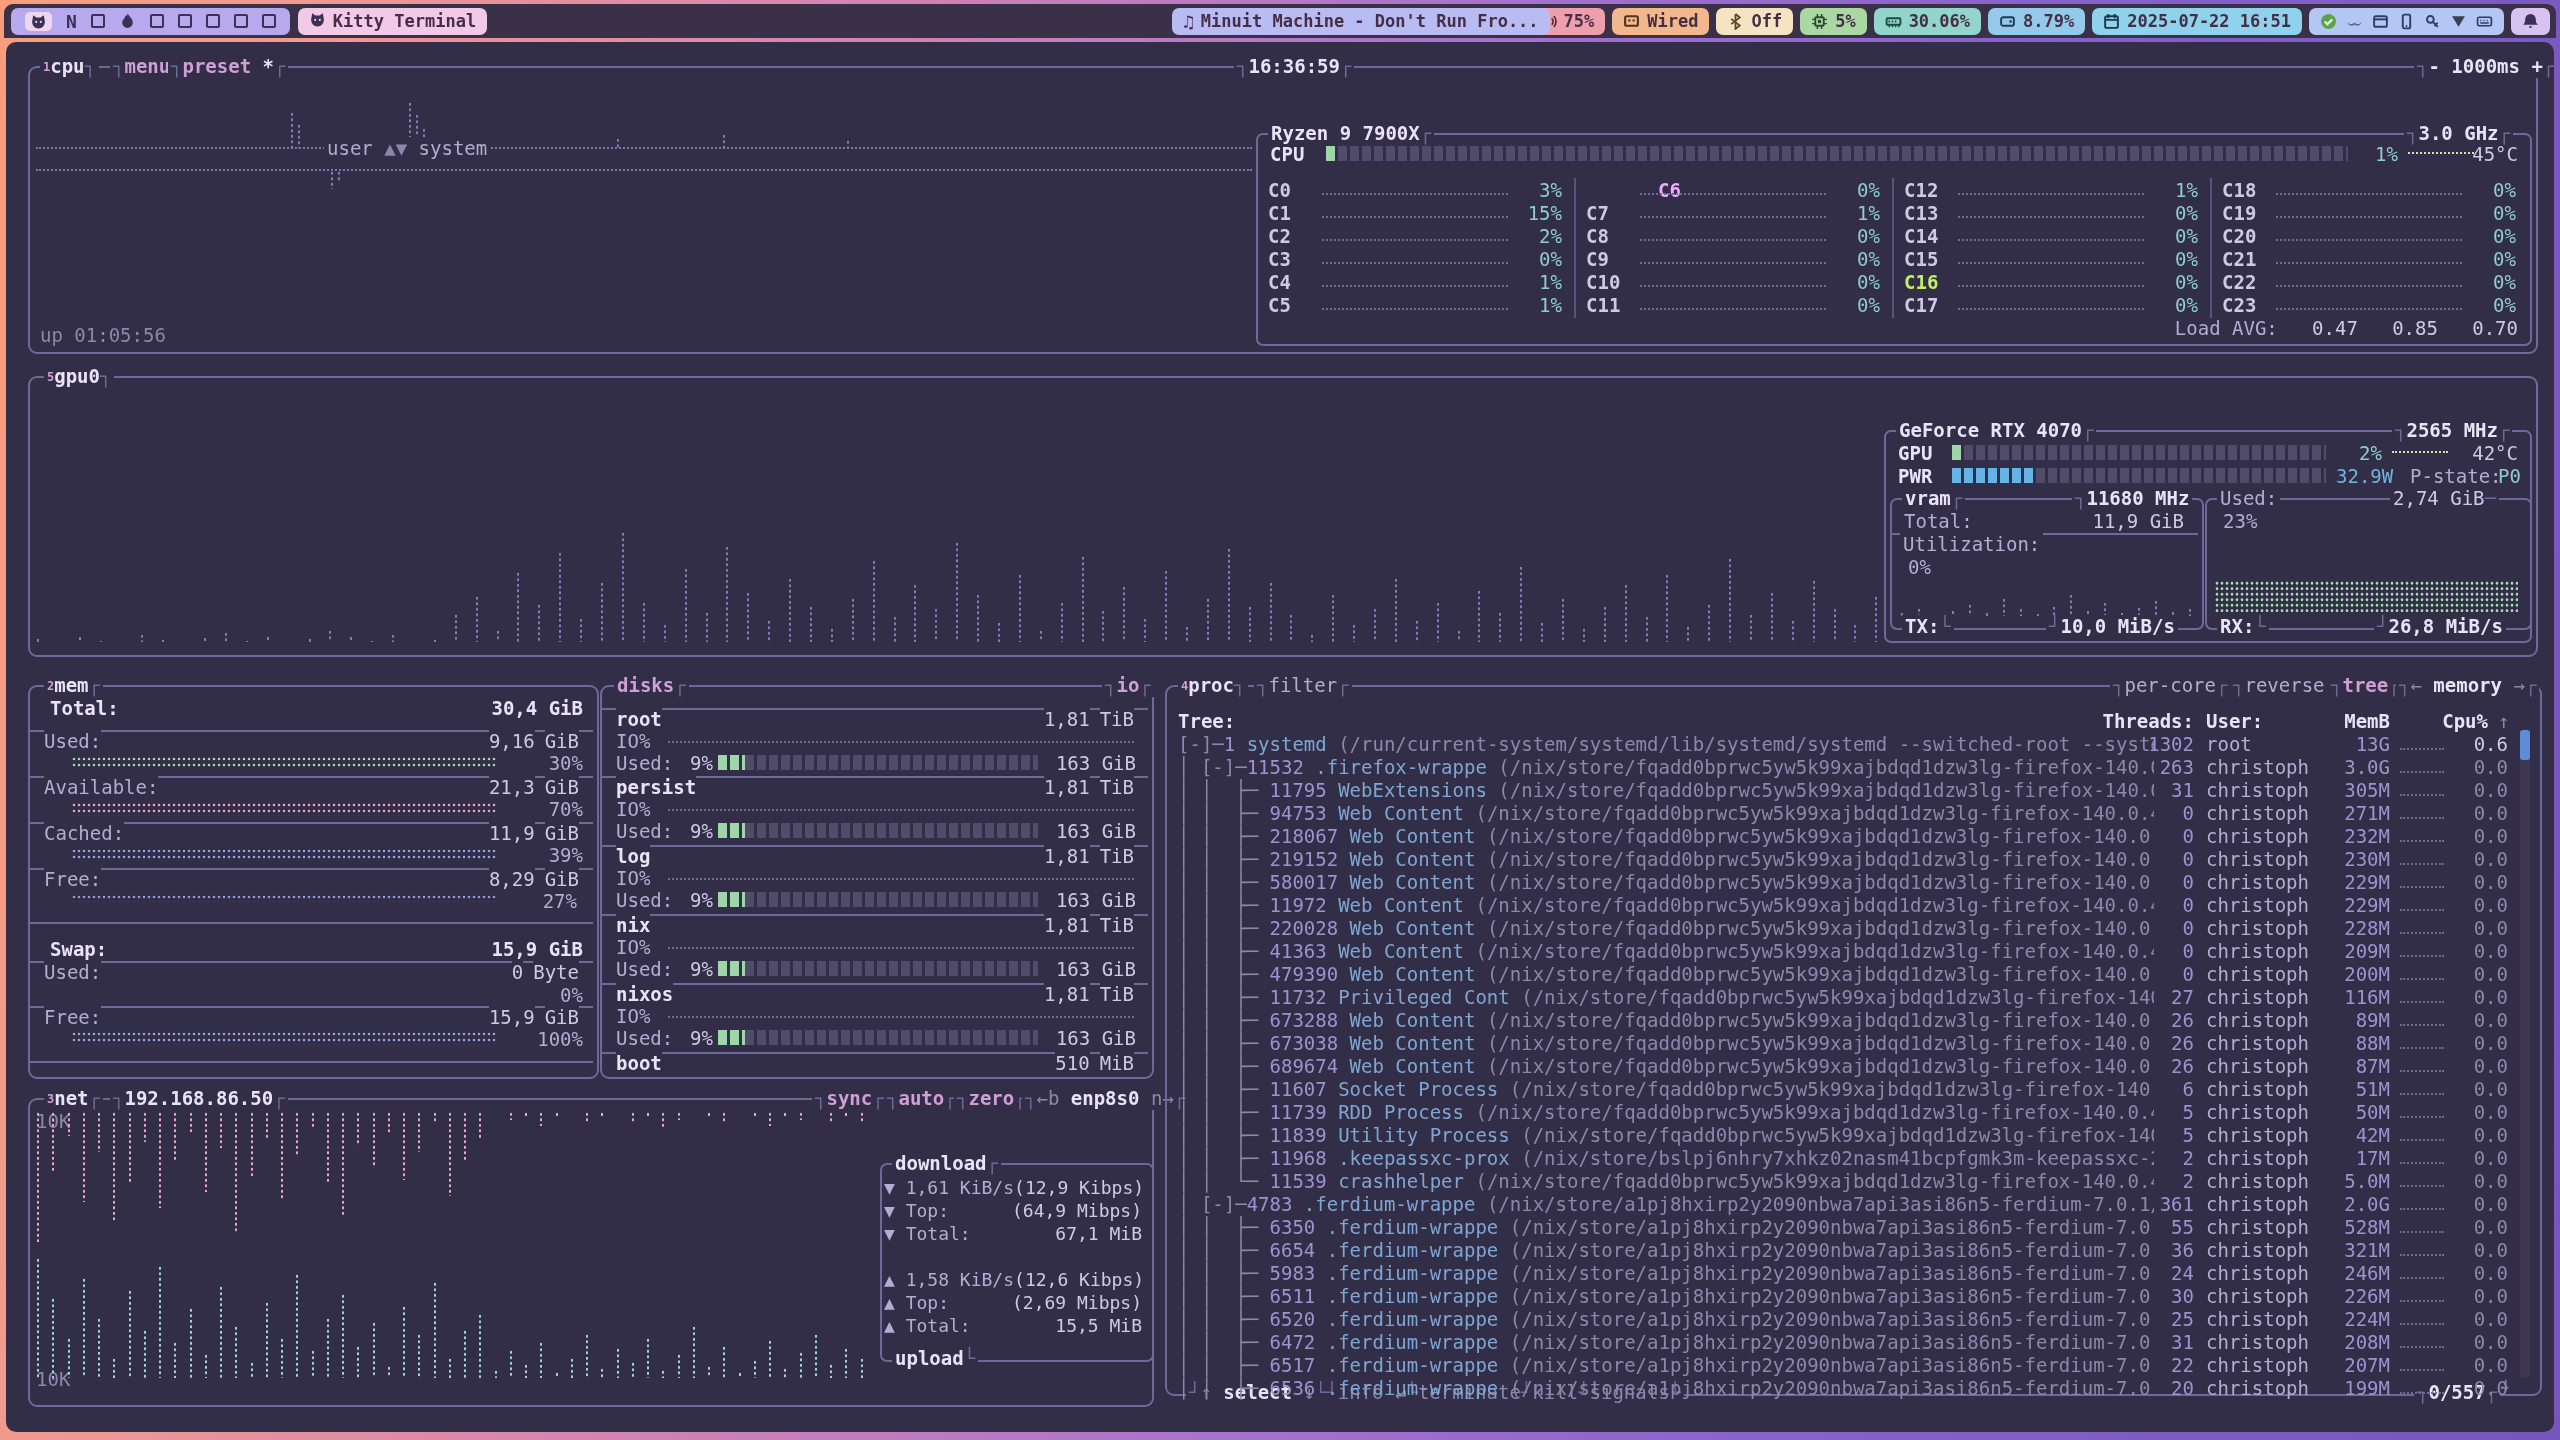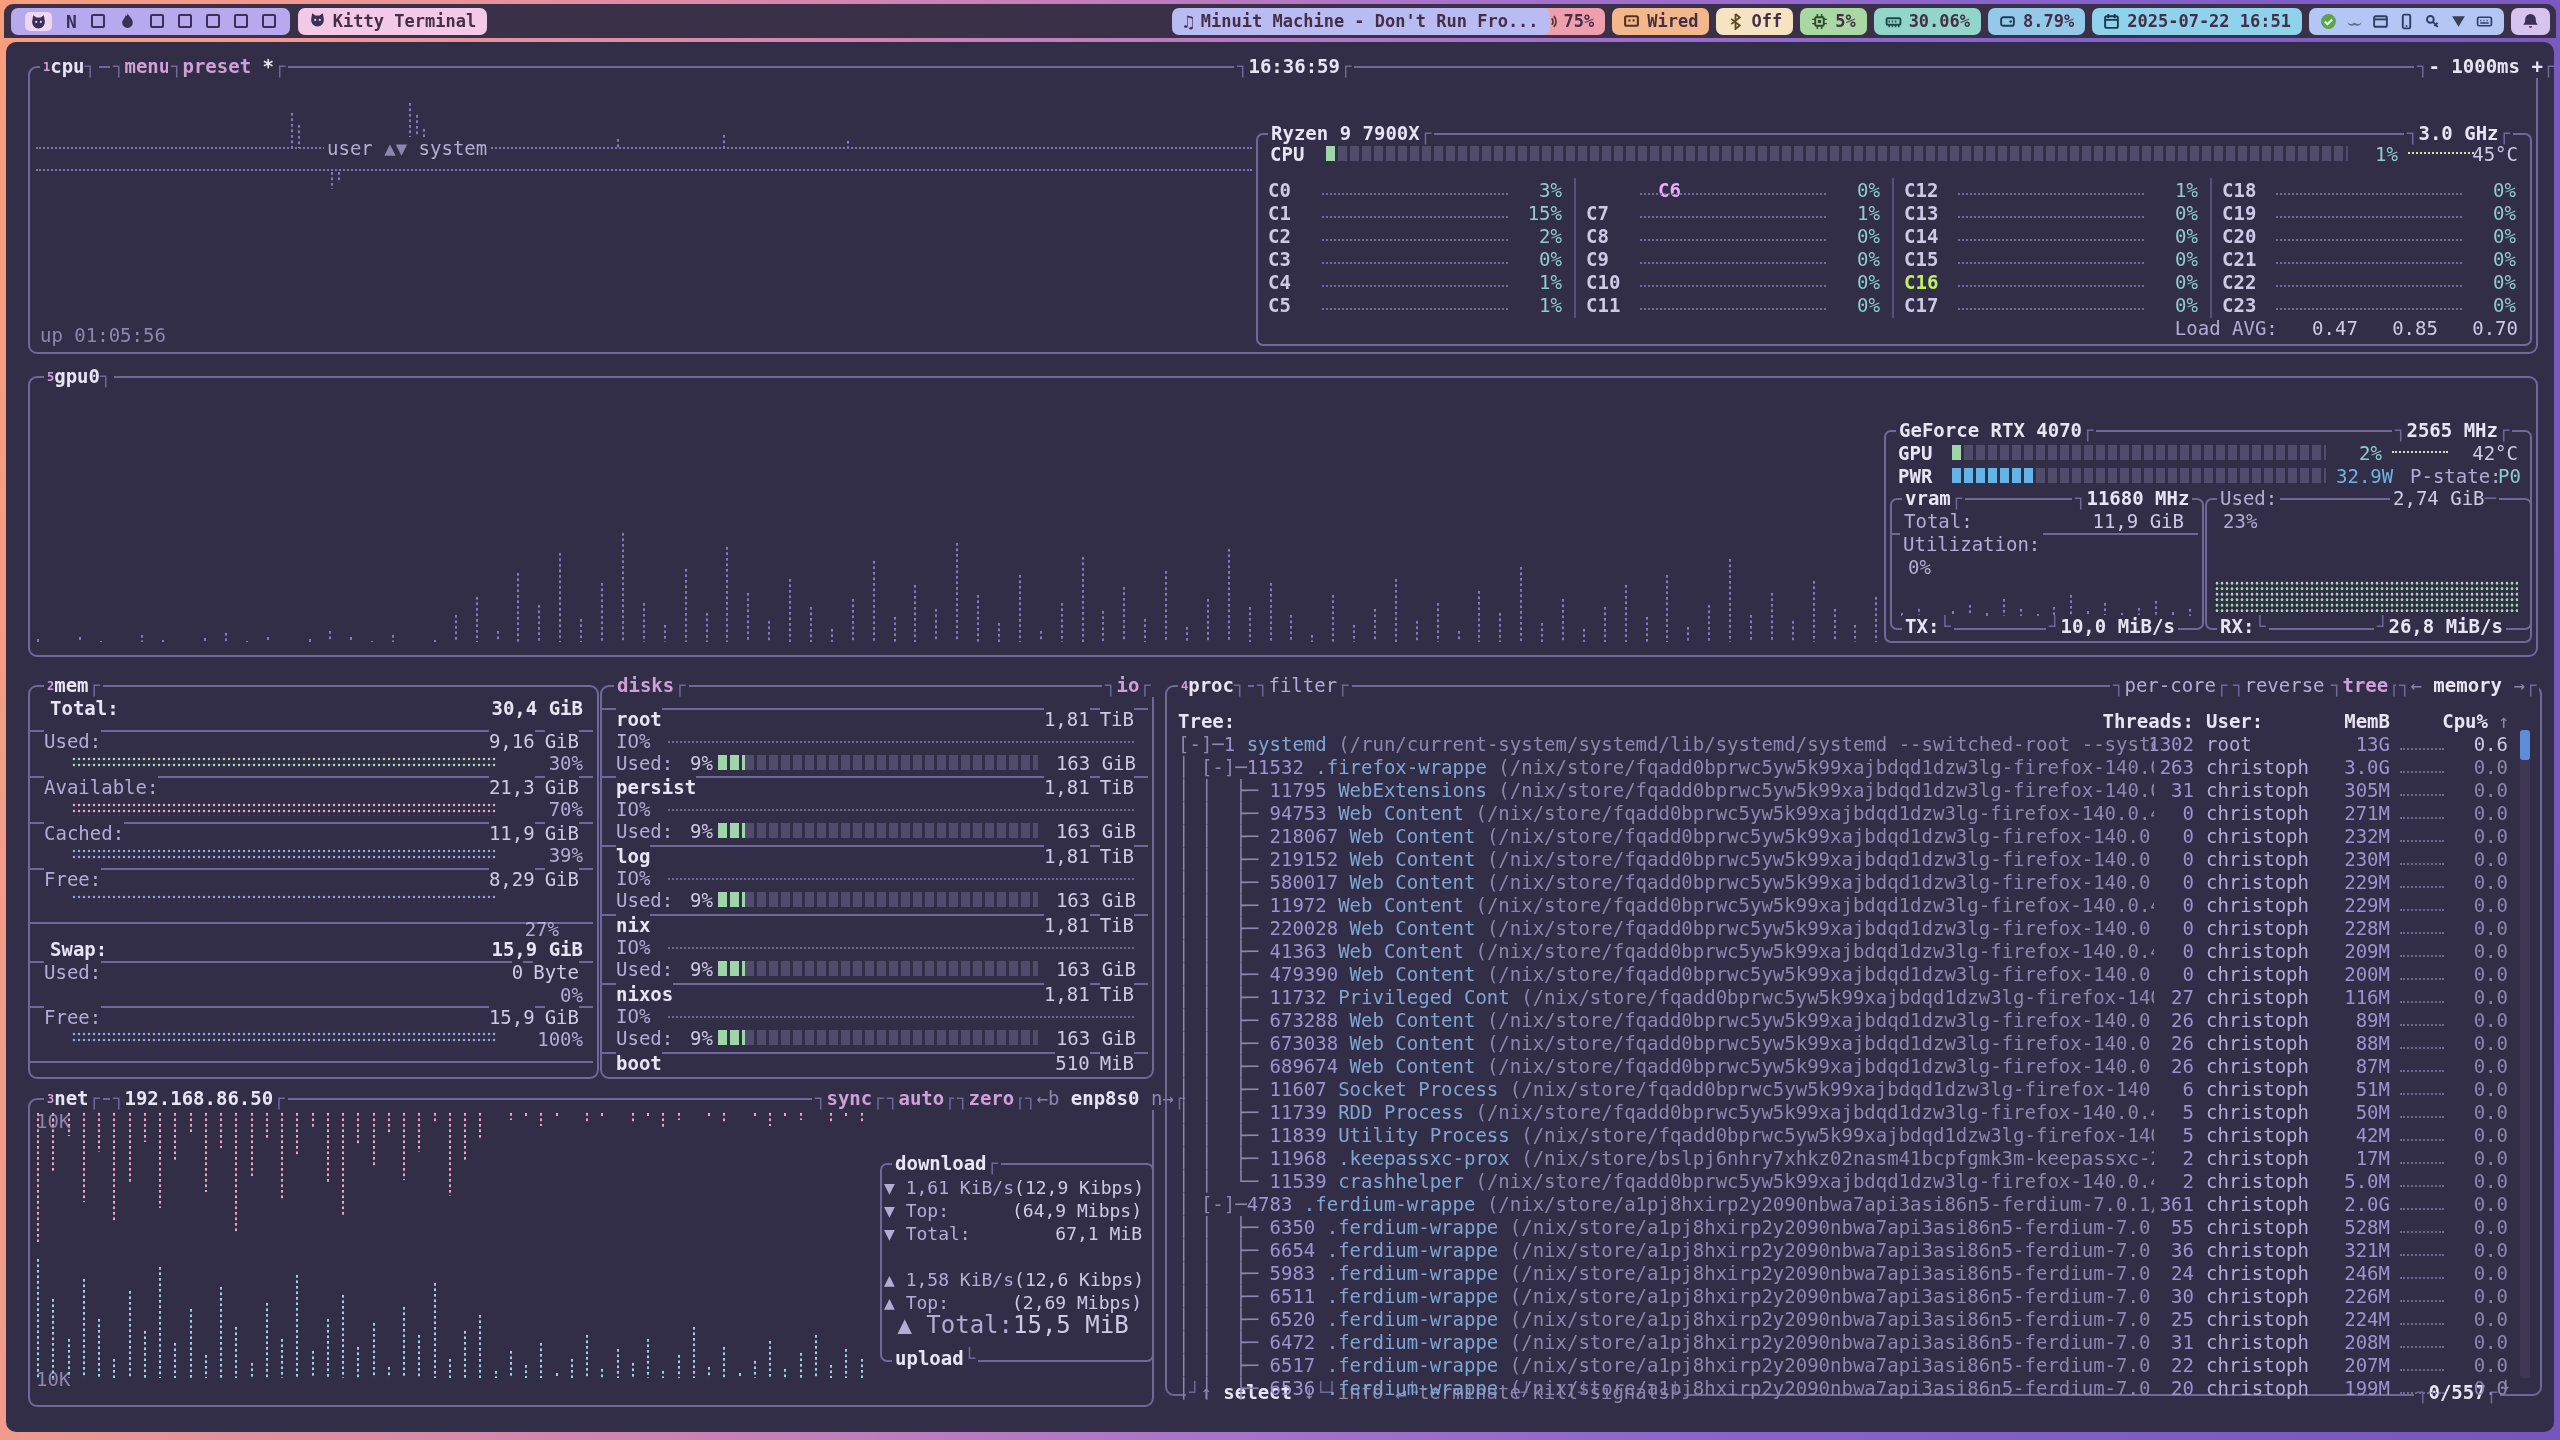--- a/index.html
+++ b/index.html
@@ -365,21 +365,21 @@
     <div class="dotsb" style="left: 66px; top: 714px; width: 424px; height: 12px; --c: #a3d9ad;"></div>
     <span class="row lav ta" style="left: 493px; top: 710px; width: 84px;">30%</span>
     <div class="linerow" style="left: 24px; top: 734px; width: 563px;"><span class="ln" style="width: 14px;"></span><span class="lav">Available:</span><span class="ln flex1"></span><span class="val">21,3</span><span class="ln" style="width: 10px;"></span><span class="val">GiB</span><span class="ln" style="width: 14px;"></span></div>
     <div class="dotsb" style="left: 66px; top: 760px; width: 424px; height: 14px; --c: #eba6c4;"></div>
     <span class="row lav ta" style="left: 493px; top: 756px; width: 84px;">70%</span>
     <div class="linerow" style="left: 24px; top: 780px; width: 563px;"><span class="ln" style="width: 14px;"></span><span class="lav">Cached:</span><span class="ln flex1"></span><span class="val">11,9</span><span class="ln" style="width: 10px;"></span><span class="val">GiB</span><span class="ln" style="width: 14px;"></span></div>
     <div class="dotsb" style="left: 66px; top: 806px; width: 424px; height: 12px; --c: #97a6e0;"></div>
     <span class="row lav ta" style="left: 493px; top: 802px; width: 84px;">39%</span>
     <div class="linerow" style="left: 24px; top: 826px; width: 563px;"><span class="ln" style="width: 14px;"></span><span class="lav">Free:</span><span class="ln flex1"></span><span class="val">8,29</span><span class="ln" style="width: 10px;"></span><span class="val">GiB</span><span class="ln" style="width: 14px;"></span></div>
     <div class="dotsb" style="left: 66px; top: 852px; width: 424px; height: 8px; --c: #8f9fd8;"></div>
-    <span class="row lav ta" style="left: 469px; top: 848px; width: 84px; margin-top: 28px;">27%</span>
+    <span class="row lav ta" style="left: 487px; top: 848px; width: 84px;">27%</span>
     <div class="linerow" style="left: 24px; top: 919px; width: 563px;"><span class="ln" style="width: 14px;"></span><span class="lav">Used:</span><span class="ln flex1"></span><span class="val">0</span><span class="ln" style="width: 10px;"></span><span class="val">Byte</span><span class="ln" style="width: 14px;"></span></div>
     <span class="row lav ta" style="left: 493px; top: 942px; width: 84px;">0%</span>
     <div class="linerow" style="left: 24px; top: 964px; width: 563px;"><span class="ln" style="width: 14px;"></span><span class="lav">Free:</span><span class="ln flex1"></span><span class="val">15,9</span><span class="ln" style="width: 10px;"></span><span class="val">GiB</span><span class="ln" style="width: 14px;"></span></div>
     <div class="dotsb" style="left: 66px; top: 989px; width: 424px; height: 14px; --c: #97a6e0;"></div>
     <span class="row lav ta" style="left: 493px; top: 986px; width: 84px;">100%</span>
     <div class="linerow" style="left: 596px; top: 666px; width: 546px;"><span class="ln" style="width: 14px;"></span><span class="w">root</span><span class="ln flex1"></span><span class="val">1,81</span><span class="ln" style="width: 10px;"></span><span class="val">TiB</span><span class="ln" style="width: 14px;"></span></div>
     <span class="row lav" style="left: 610px; top: 688px;">IO%</span>
     <div class="minidots" style="left: 662px; top: 699px; width: 466px;"></div>
     <span class="row lav" style="left: 610px; top: 710px;">Used:</span>
     <span class="row val" style="left: 684px; top: 710px;">9%</span>
@@ -417,21 +417,21 @@
     <span class="row val" style="left: 684px; top: 985px;">9%</span>
     <div class="cells" style="left: 712px; top: 988px; width: 27px; --c: #9fd6a9;"></div>
     <div class="cells" style="left: 739px; top: 988px; width: 293px; --c: #7d78a066;"></div>
     <span class="row val ta" style="left: 1020px; top: 985px; width: 110px;">163 GiB</span>
     <div class="linerow" style="left: 596px; top: 1010px; width: 546px;"><span class="ln" style="width: 14px;"></span><span class="w">boot</span><span class="ln flex1"></span><span class="val">510</span><span class="ln" style="width: 10px;"></span><span class="val">MiB</span><span class="ln" style="width: 14px;"></span></div>
     <div class="row" style="left: 878px; top: 1134px; width: 258px; display: flex; justify-content: space-between; font-size: 18px;"><span class="lav">▼ 1,61 KiB/s</span><span class="val">(12,9 Kibps)</span></div>
     <div class="row" style="left: 878px; top: 1157px; width: 258px; display: flex; justify-content: space-between; font-size: 18px;"><span class="lav">▼ Top:</span><span class="val">(64,9 Mibps)</span></div>
     <div class="row" style="left: 878px; top: 1180px; width: 258px; display: flex; justify-content: space-between; font-size: 18px;"><span class="lav">▼ Total:</span><span class="val">67,1 MiB</span></div>
     <div class="row" style="left: 878px; top: 1226px; width: 258px; display: flex; justify-content: space-between; font-size: 18px;"><span class="lav">▲ 1,58 KiB/s</span><span class="val">(12,6 Kibps)</span></div>
     <div class="row" style="left: 878px; top: 1249px; width: 258px; display: flex; justify-content: space-between; font-size: 18px;"><span class="lav">▲ Top:</span><span class="val">(2,69 Mibps)</span></div>
-    <div class="row" style="left: 878px; top: 1272px; width: 258px; display: flex; justify-content: center; font-size: 24px;"><span class="lav">▲ Total:</span><span class="val">15,5 MiB</span></div>
+    <div class="row" style="left: 878px; top: 1272px; width: 258px; display: flex; justify-content: space-between; font-size: 18px;"><span class="lav">▲ Total:</span><span class="val">15,5 MiB</span></div>
     <div style="position: absolute; left: 1165px; top: 691px; width: 1348px; height: 23px;"><span class="row" style="left: 7px; top: 0px; width: 976px; overflow: hidden;"><span class="dim">[-]─</span><span class="pid">1 </span><span class="name">systemd </span><span class="dim">(/run/current-system/systemd/lib/systemd/systemd --switched-root --system --deserializ)</span></span><span class="row pid ta" style="left: 953px; top: 0px; width: 70px;">1302</span><span class="row lav" style="left: 1035px; top: 0px;">root</span><span class="row pid ta" style="left: 1149px; top: 0px; width: 70px;">13G</span><div class="minidots" style="left: 1229px; top: 15px; width: 44px;"></div><span class="row ta" style="left: 1281px; top: 0px; width: 56px; color: rgb(207, 201, 232);">0.6</span></div>
     <div style="position: absolute; left: 1165px; top: 714px; width: 1348px; height: 23px;"><span class="row" style="left: 7px; top: 0px; width: 976px; overflow: hidden;"><span class="dim">│ [-]─</span><span class="pid">11532 </span><span class="name">.firefox-wrappe </span><span class="dim">(/nix/store/fqadd0bprwc5yw5k99xajbdqd1dzw3lg-firefox-140.0.4/bin/.firef)</span></span><span class="row pid ta" style="left: 953px; top: 0px; width: 70px;">263</span><span class="row lav" style="left: 1035px; top: 0px;">christoph</span><span class="row pid ta" style="left: 1149px; top: 0px; width: 70px;">3.0G</span><div class="minidots" style="left: 1229px; top: 15px; width: 44px;"></div><span class="row ta" style="left: 1281px; top: 0px; width: 56px; color: rgb(141, 135, 173);">0.0</span></div>
     <div style="position: absolute; left: 1165px; top: 737px; width: 1348px; height: 23px;"><span class="row" style="left: 7px; top: 0px; width: 976px; overflow: hidden;"><span class="dim">│ │  ├─ </span><span class="pid">11795 </span><span class="name">WebExtensions </span><span class="dim">(/nix/store/fqadd0bprwc5yw5k99xajbdqd1dzw3lg-firefox-140.0.4/lib/firef)</span></span><span class="row pid ta" style="left: 953px; top: 0px; width: 70px;">31</span><span class="row lav" style="left: 1035px; top: 0px;">christoph</span><span class="row pid ta" style="left: 1149px; top: 0px; width: 70px;">305M</span><div class="minidots" style="left: 1229px; top: 15px; width: 44px;"></div><span class="row ta" style="left: 1281px; top: 0px; width: 56px; color: rgb(141, 135, 173);">0.0</span></div>
     <div style="position: absolute; left: 1165px; top: 760px; width: 1348px; height: 23px;"><span class="row" style="left: 7px; top: 0px; width: 976px; overflow: hidden;"><span class="dim">│ │  ├─ </span><span class="pid">94753 </span><span class="name">Web Content </span><span class="dim">(/nix/store/fqadd0bprwc5yw5k99xajbdqd1dzw3lg-firefox-140.0.4/lib/firefox)</span></span><span class="row pid ta" style="left: 953px; top: 0px; width: 70px;">0</span><span class="row lav" style="left: 1035px; top: 0px;">christoph</span><span class="row pid ta" style="left: 1149px; top: 0px; width: 70px;">271M</span><div class="minidots" style="left: 1229px; top: 15px; width: 44px;"></div><span class="row ta" style="left: 1281px; top: 0px; width: 56px; color: rgb(141, 135, 173);">0.0</span></div>
     <div style="position: absolute; left: 1165px; top: 783px; width: 1348px; height: 23px;"><span class="row" style="left: 7px; top: 0px; width: 976px; overflow: hidden;"><span class="dim">│ │  ├─ </span><span class="pid">218067 </span><span class="name">Web Content </span><span class="dim">(/nix/store/fqadd0bprwc5yw5k99xajbdqd1dzw3lg-firefox-140.0.4/lib/firefo)</span></span><span class="row pid ta" style="left: 953px; top: 0px; width: 70px;">0</span><span class="row lav" style="left: 1035px; top: 0px;">christoph</span><span class="row pid ta" style="left: 1149px; top: 0px; width: 70px;">232M</span><div class="minidots" style="left: 1229px; top: 15px; width: 44px;"></div><span class="row ta" style="left: 1281px; top: 0px; width: 56px; color: rgb(141, 135, 173);">0.0</span></div>
     <div style="position: absolute; left: 1165px; top: 806px; width: 1348px; height: 23px;"><span class="row" style="left: 7px; top: 0px; width: 976px; overflow: hidden;"><span class="dim">│ │  ├─ </span><span class="pid">219152 </span><span class="name">Web Content </span><span class="dim">(/nix/store/fqadd0bprwc5yw5k99xajbdqd1dzw3lg-firefox-140.0.4/lib/firefo)</span></span><span class="row pid ta" style="left: 953px; top: 0px; width: 70px;">0</span><span class="row lav" style="left: 1035px; top: 0px;">christoph</span><span class="row pid ta" style="left: 1149px; top: 0px; width: 70px;">230M</span><div class="minidots" style="left: 1229px; top: 15px; width: 44px;"></div><span class="row ta" style="left: 1281px; top: 0px; width: 56px; color: rgb(141, 135, 173);">0.0</span></div>
     <div style="position: absolute; left: 1165px; top: 829px; width: 1348px; height: 23px;"><span class="row" style="left: 7px; top: 0px; width: 976px; overflow: hidden;"><span class="dim">│ │  ├─ </span><span class="pid">580017 </span><span class="name">Web Content </span><span class="dim">(/nix/store/fqadd0bprwc5yw5k99xajbdqd1dzw3lg-firefox-140.0.4/lib/firefo)</span></span><span class="row pid ta" style="left: 953px; top: 0px; width: 70px;">0</span><span class="row lav" style="left: 1035px; top: 0px;">christoph</span><span class="row pid ta" style="left: 1149px; top: 0px; width: 70px;">229M</span><div class="minidots" style="left: 1229px; top: 15px; width: 44px;"></div><span class="row ta" style="left: 1281px; top: 0px; width: 56px; color: rgb(141, 135, 173);">0.0</span></div>
     <div style="position: absolute; left: 1165px; top: 852px; width: 1348px; height: 23px;"><span class="row" style="left: 7px; top: 0px; width: 976px; overflow: hidden;"><span class="dim">│ │  ├─ </span><span class="pid">11972 </span><span class="name">Web Content </span><span class="dim">(/nix/store/fqadd0bprwc5yw5k99xajbdqd1dzw3lg-firefox-140.0.4/lib/firefox)</span></span><span class="row pid ta" style="left: 953px; top: 0px; width: 70px;">0</span><span class="row lav" style="left: 1035px; top: 0px;">christoph</span><span class="row pid ta" style="left: 1149px; top: 0px; width: 70px;">229M</span><div class="minidots" style="left: 1229px; top: 15px; width: 44px;"></div><span class="row ta" style="left: 1281px; top: 0px; width: 56px; color: rgb(141, 135, 173);">0.0</span></div>
     <div style="position: absolute; left: 1165px; top: 875px; width: 1348px; height: 23px;"><span class="row" style="left: 7px; top: 0px; width: 976px; overflow: hidden;"><span class="dim">│ │  ├─ </span><span class="pid">220028 </span><span class="name">Web Content </span><span class="dim">(/nix/store/fqadd0bprwc5yw5k99xajbdqd1dzw3lg-firefox-140.0.4/lib/firefo)</span></span><span class="row pid ta" style="left: 953px; top: 0px; width: 70px;">0</span><span class="row lav" style="left: 1035px; top: 0px;">christoph</span><span class="row pid ta" style="left: 1149px; top: 0px; width: 70px;">228M</span><div class="minidots" style="left: 1229px; top: 15px; width: 44px;"></div><span class="row ta" style="left: 1281px; top: 0px; width: 56px; color: rgb(141, 135, 173);">0.0</span></div>
     <div style="position: absolute; left: 1165px; top: 898px; width: 1348px; height: 23px;"><span class="row" style="left: 7px; top: 0px; width: 976px; overflow: hidden;"><span class="dim">│ │  ├─ </span><span class="pid">41363 </span><span class="name">Web Content </span><span class="dim">(/nix/store/fqadd0bprwc5yw5k99xajbdqd1dzw3lg-firefox-140.0.4/lib/firefox)</span></span><span class="row pid ta" style="left: 953px; top: 0px; width: 70px;">0</span><span class="row lav" style="left: 1035px; top: 0px;">christoph</span><span class="row pid ta" style="left: 1149px; top: 0px; width: 70px;">209M</span><div class="minidots" style="left: 1229px; top: 15px; width: 44px;"></div><span class="row ta" style="left: 1281px; top: 0px; width: 56px; color: rgb(141, 135, 173);">0.0</span></div>

